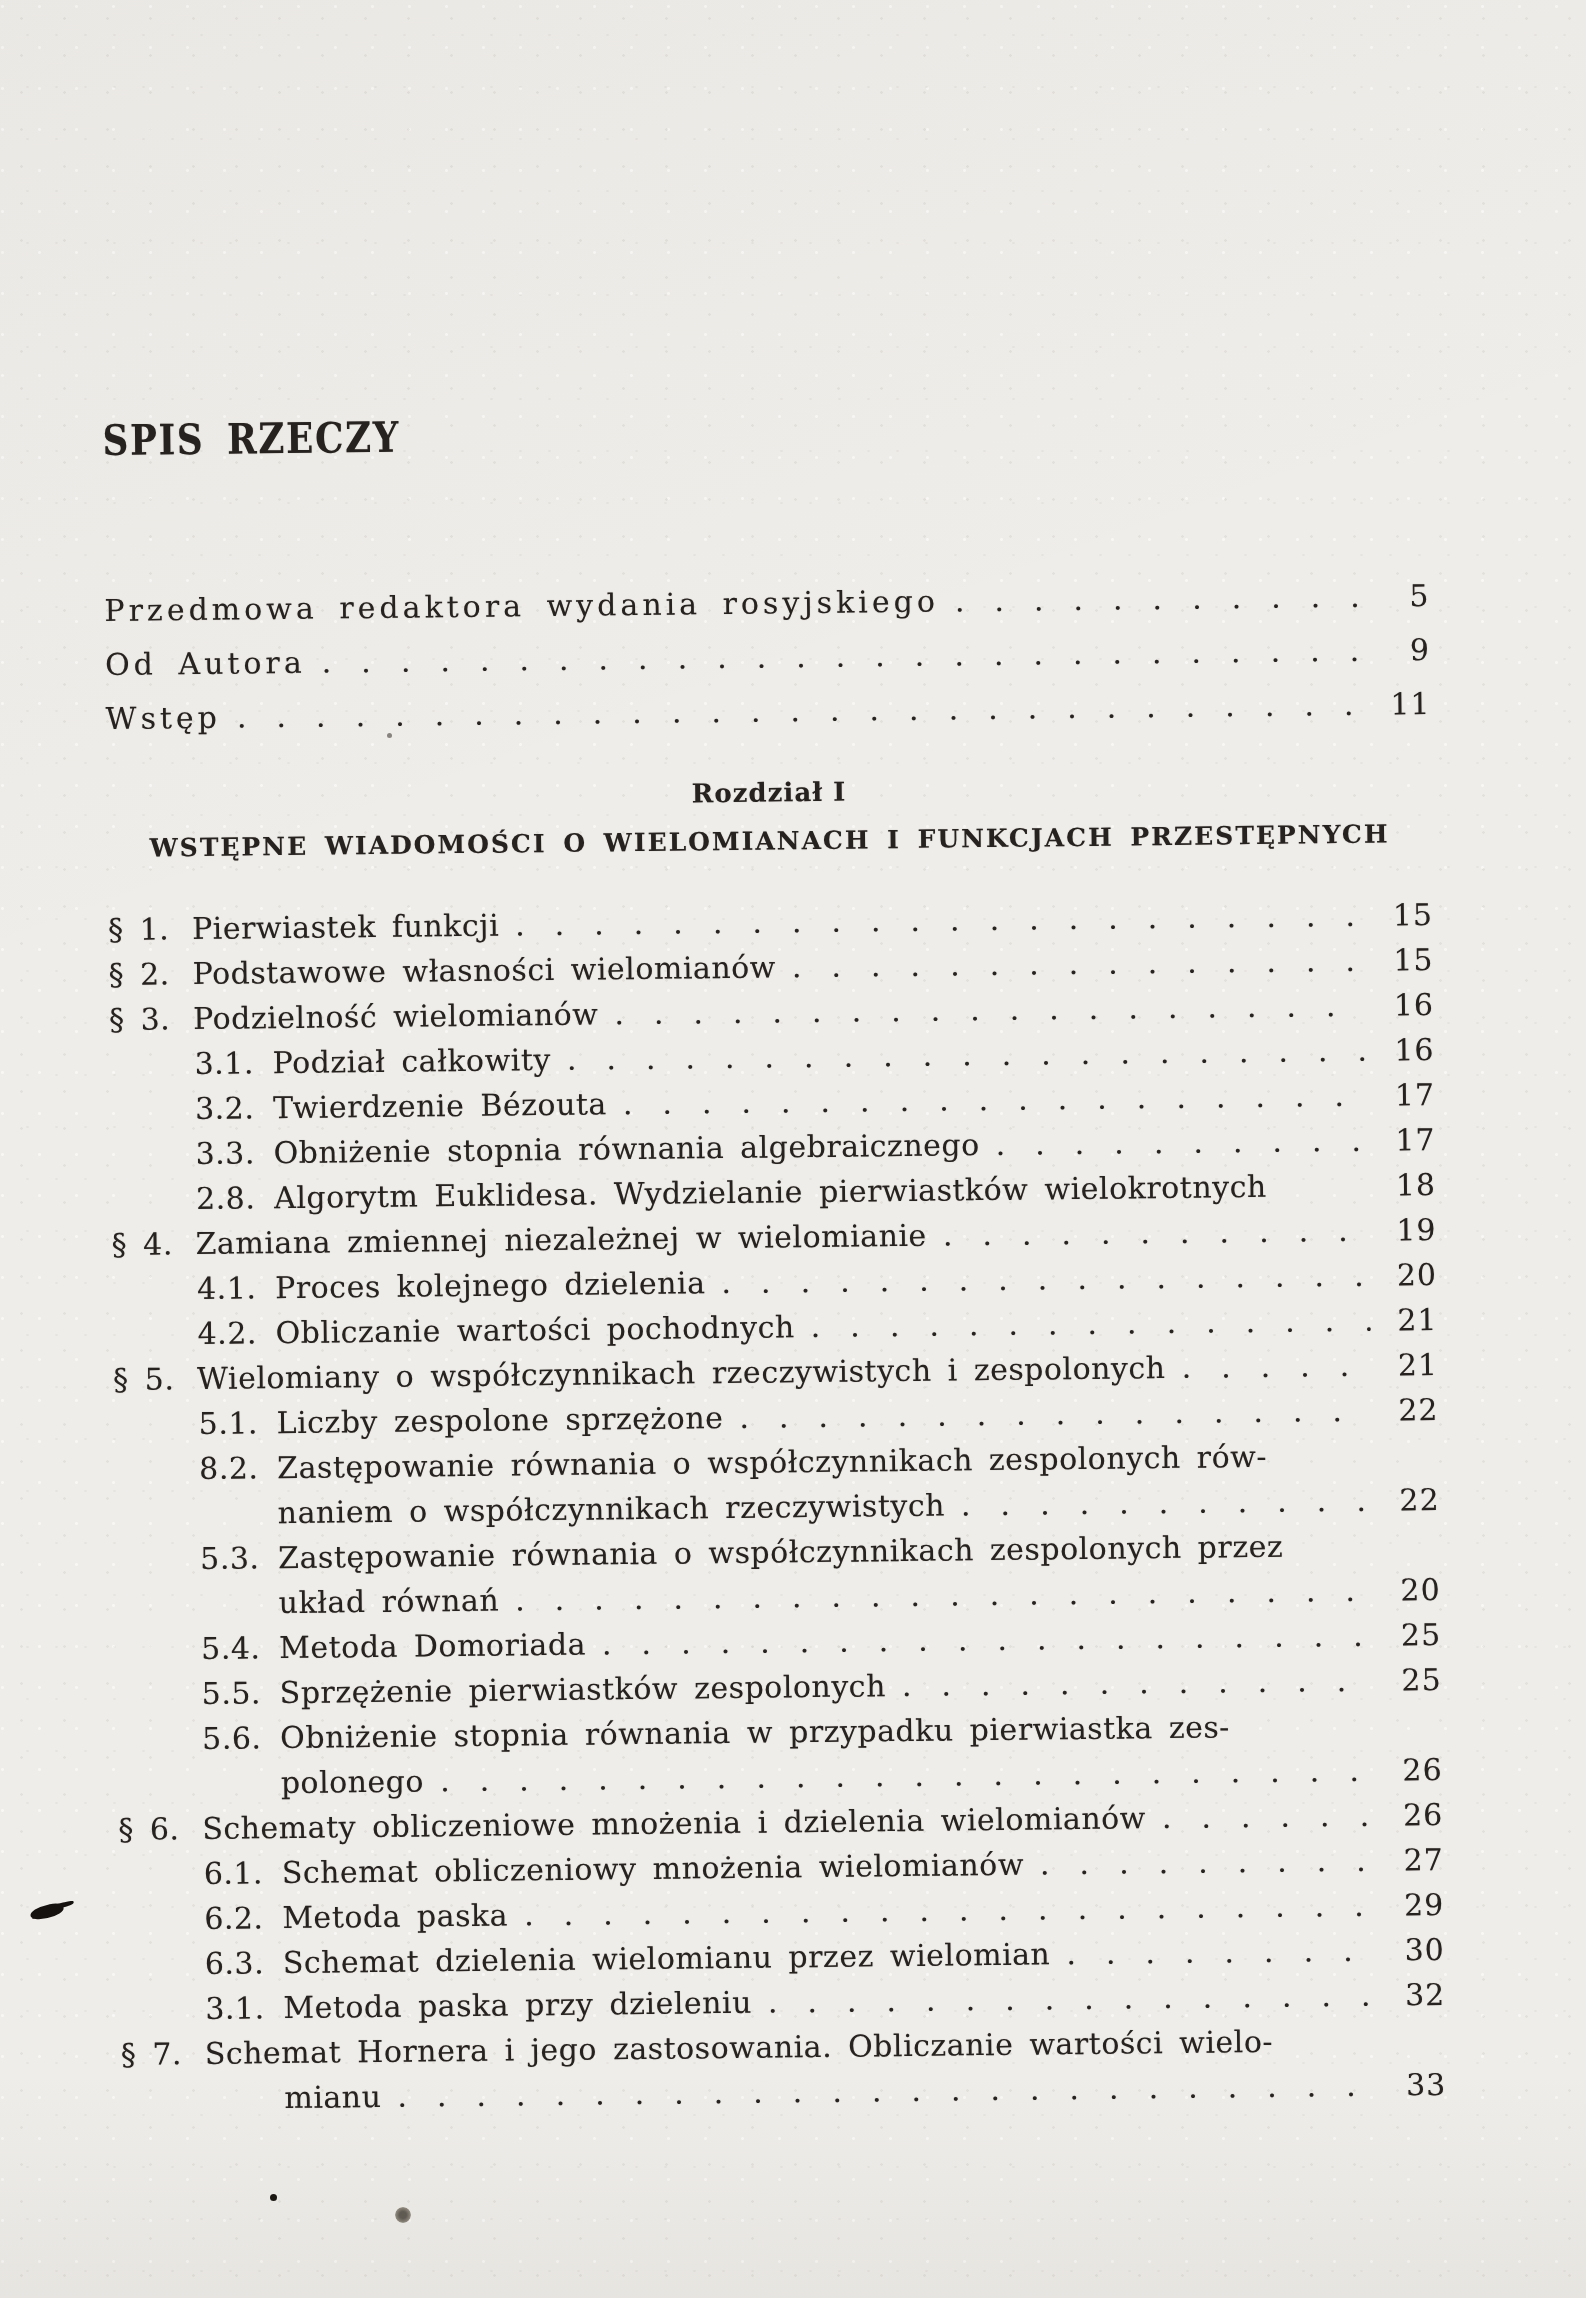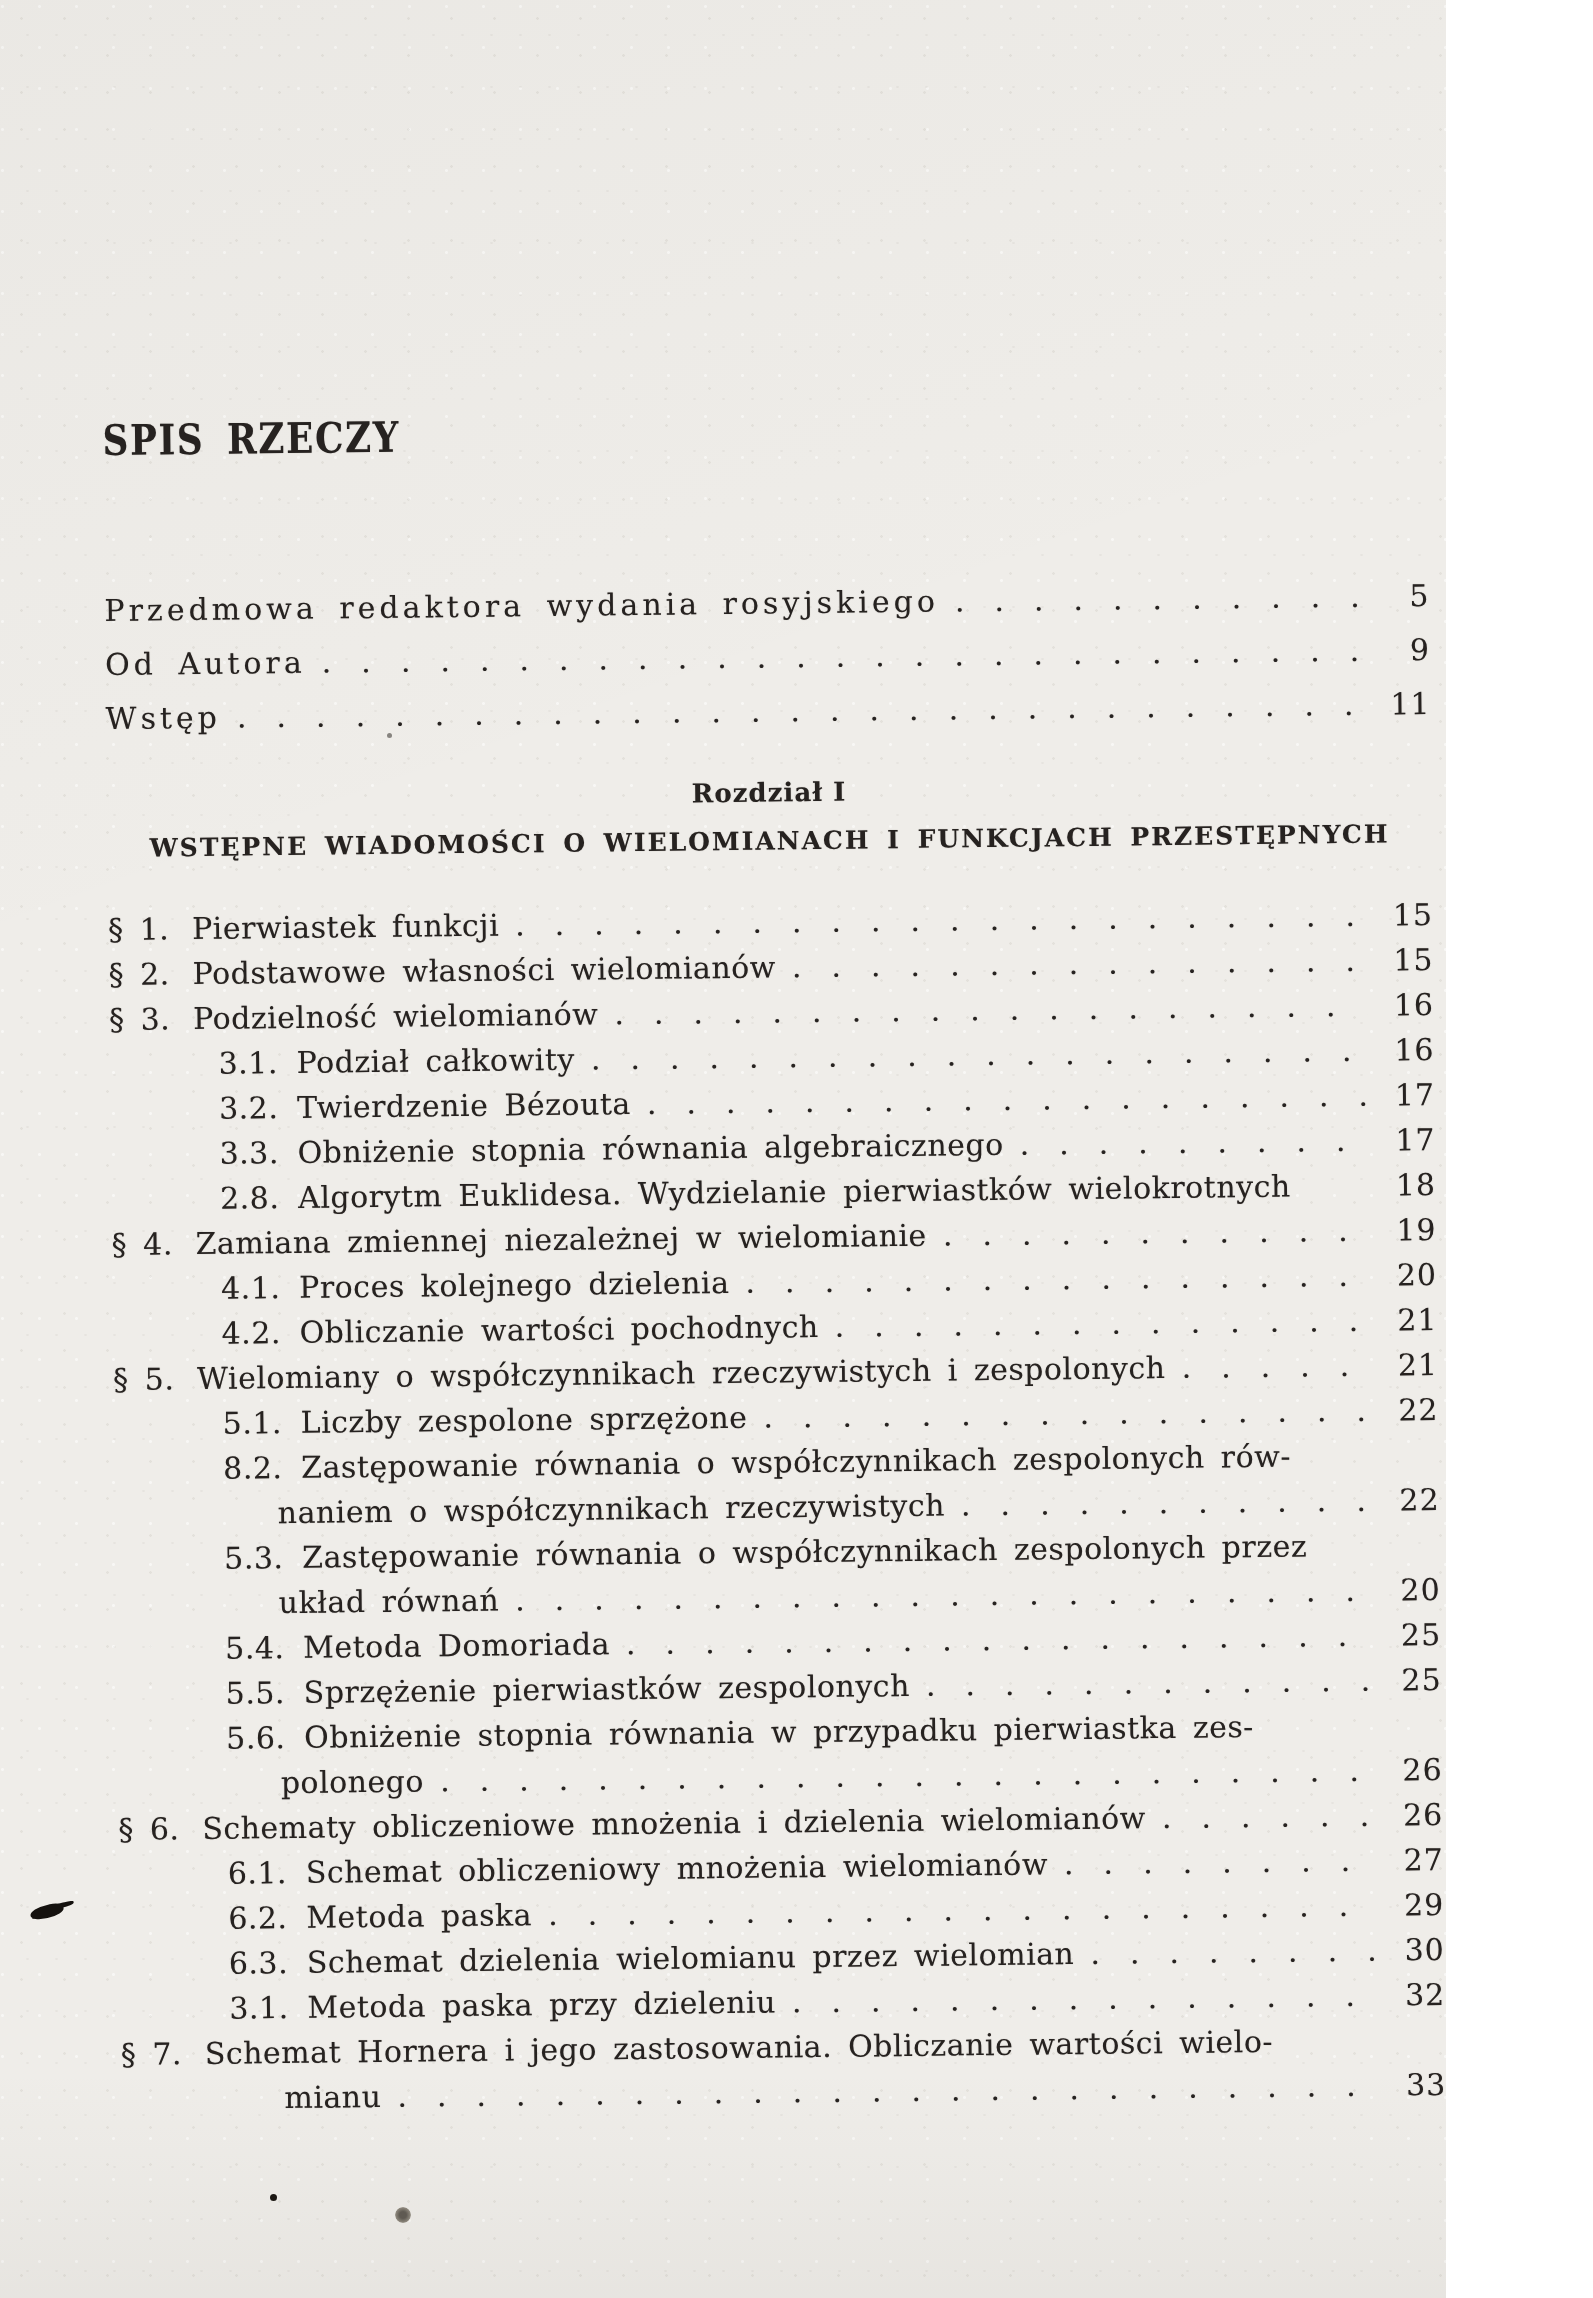--- a/index.html
+++ b/index.html
@@ -2,21 +2,21 @@
 <html><head>
 <meta charset="utf-8">
 <style>
   html, body { margin: 0; padding: 0; }
   body {
     width: 1594px; height: 2299px;
     font-family: "DejaVu Serif", "Liberation Serif", serif;
   }
   .sheet {
     position: relative;
-    width: 1446px; height: 2299px;
+    width: 1586px; height: 2299px;
     overflow: hidden;
     color: #262220;
     background-color: #efede9;
     background-image:
       linear-gradient(160deg, rgba(90,85,75,0.03), rgba(0,0,0,0) 35%),
       linear-gradient(to bottom, rgba(0,0,0,0) 90%, rgba(80,75,65,0.05)),
       radial-gradient(circle, rgba(120,115,100,0.10) 1px, rgba(0,0,0,0) 1.6px),
       radial-gradient(circle, rgba(130,122,110,0.08) 1px, rgba(0,0,0,0) 1.4px),
       radial-gradient(circle, rgba(255,255,255,0.55) 1px, rgba(0,0,0,0) 2px);
     background-size: 100% 100%, 100% 100%, 43px 37px, 29px 52px, 37px 41px;
@@ -37,21 +37,21 @@
   .row {
     display: flex; align-items: baseline;
     font-size: 30px; white-space: nowrap;
   }
   .front { margin-top: 119px; }
   .front .row { line-height: 54px; letter-spacing: 4px; word-spacing: 8px; }
   .toc .row { line-height: 45px; letter-spacing: 0.5px; word-spacing: 6px; }
   .marker { flex: 0 0 auto; }
   .sec > .marker { width: 84px; }
   .sub { margin-left: 85px; }
-  .sub > .marker { width: 78px; margin-left: 24px; }
+  .sub > .marker { width: 78px; }
   .cont { margin-left: 163px; }
   .txt { flex: 0 0 auto; }
   .fill { flex: 1 1 0; }
   .dots {
     flex: 1 1 0; min-width: 0; overflow: hidden;
     letter-spacing: 30px; margin-left: 16px; margin-right: 4px;
   }
   .pnum { flex: 0 0 auto; width: 63px; text-align: right; letter-spacing: 1px; }
   .chapter-heading {
     margin-top: 36px; text-align: center;

